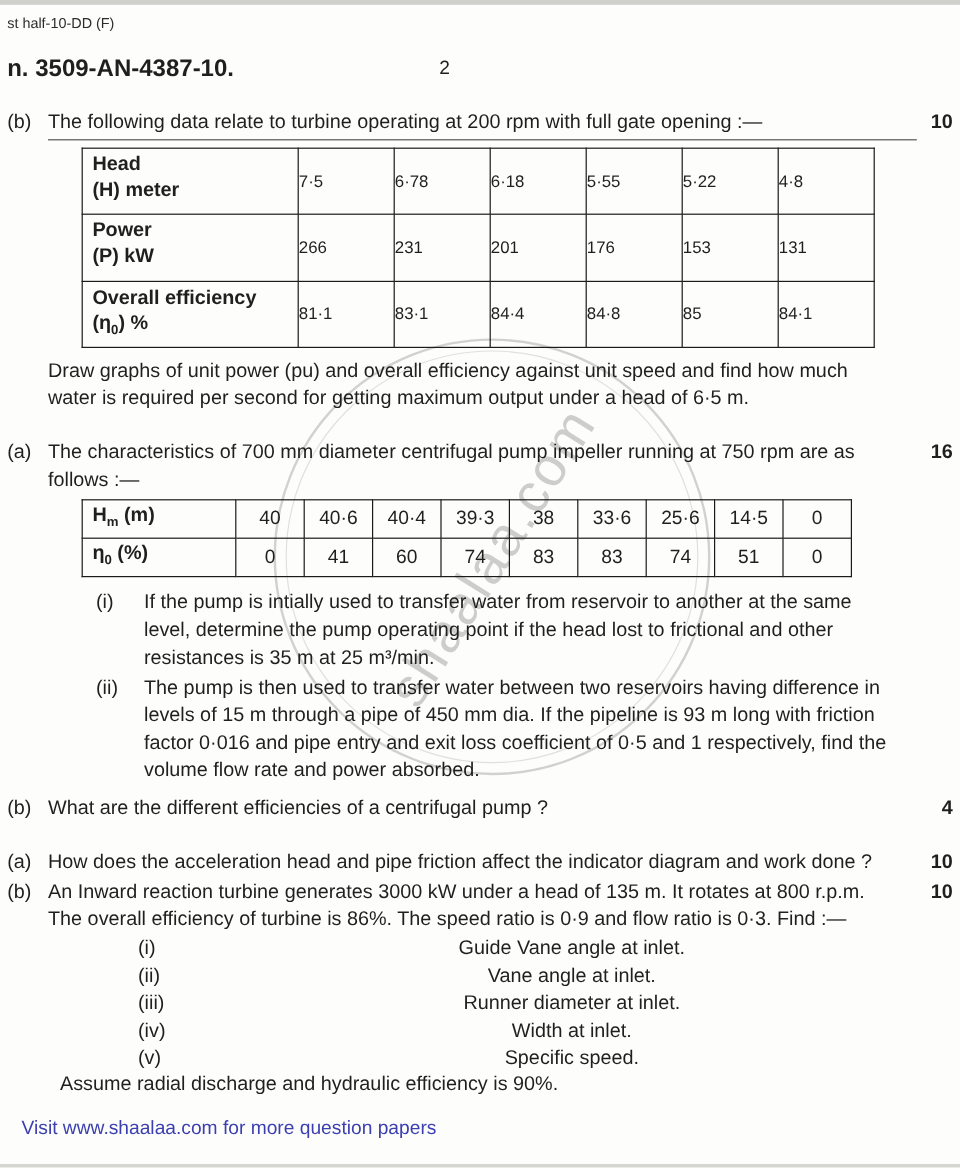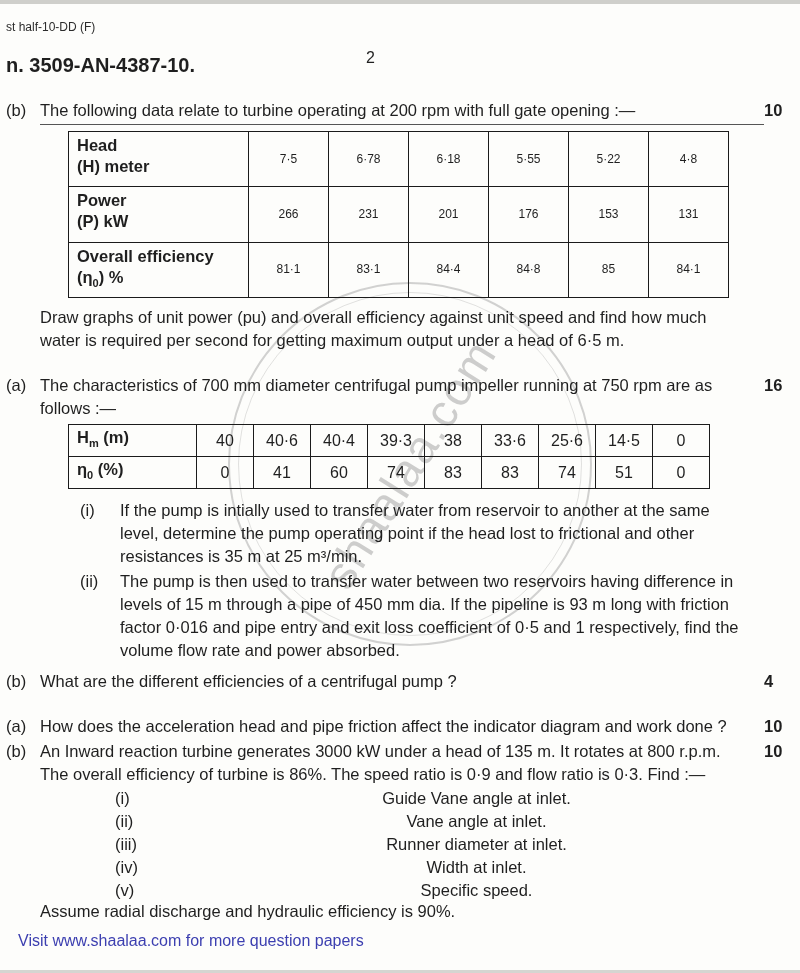--- a/index.html
+++ b/index.html
@@ -24,64 +24,64 @@
   .watermark { position:absolute; left:228px; top:282px; width:364px; height:364px; z-index:0; pointer-events:none; }
   .wm-ring-outer { position:absolute; inset:0; border:2px solid rgba(110,110,110,0.30); border-radius:50%; }
   .wm-ring-inner { position:absolute; inset:10px; border:1.5px solid rgba(110,110,110,0.20); border-radius:50%; }
   .wm-text {
     position:absolute; left:50%; top:50%;
     transform:translate(-50%,-50%) rotate(-58deg);
     font-size:46px; letter-spacing:2px; white-space:nowrap;
     color:rgba(105,105,105,0.32);
   }
 
-  .content { position:relative; z-index:1; padding:20px 6px 0 6px; }
+  .content { position:relative; z-index:1; padding:12px 6px 0 6px; }
 
   .scan-note { font-size:12px; line-height:14px; color:#2c2c2c; }
   .code-row { margin-top:22px; font-weight:bold; font-size:20px; line-height:19px; }
   .page-num { position:absolute; left:366px; top:46px; font-size:16px; font-weight:normal; z-index:2; }
 
   .q { display:flex; align-items:flex-start; }
   .q-label { width:34px; flex:none; }
   .q-body { flex:1; padding-right:16px; }
-  .q-marks { width:30px; flex:none; font-weight:bold; }
+  .q-marks { width:30px; flex:none; text-align:right; font-weight:bold; }
   .underlined { border-bottom:1px solid #555; padding-bottom:2px; }
 
   .mt-q1 { margin-top:24px; }
   .mt-q2a { margin-top:22px; }
   .mt-q2b { margin-top:8px; }
   .mt-q3a { margin-top:22px; }
   .mt-q3b { margin-top:2px; }
 
   table { border-collapse:collapse; background:transparent; }
   th, td { border:1.5px solid #1b1b1b; }
 
   .t1 { margin:6px 0 0 62px; }
   .t1 th { width:180px; text-align:left; padding:3px 8px; font-size:16.5px; line-height:21px; height:48px; vertical-align:middle;margin-top:36px; }
-  .t1 td { width:80px; height:48px; text-align:center; font-size:12px;margin-left:44px; }
+  .t1 td { width:80px; height:48px; text-align:left; font-size:14px;margin-left:44px; }
 
   .t2 { margin:4px 0 0 62px; }
   .t2 th { width:128px; text-align:left; padding:1px 8px; font-size:16.5px; height:25px; vertical-align:middle; }
   .t2 td { width:57px; height:25px; text-align:center; font-size:16px; }
 
   sub { font-size:11px; }
 
   .para { margin:8px 50px 0 34px; }
 
   .sub { display:flex; margin:10px 50px 0 74px; }
   .sub + .sub { margin-top:2px; }
   .sub-label { width:40px; flex:none; }
   .sub-body { flex:1; }
 
   .itemlist { margin-left:109px; margin-top:1px; }
   .item { display:flex; line-height:23px; }
   .item-label { width:44px; flex:none; }
   .item-text { flex:1;text-align:center; }
 
-  .footnote { margin:-2px 0 0 34px; }
+  .footnote { margin:-2px 0 0 44px; }
 
   .footer-link {
     position:absolute; left:18px; top:929px; z-index:2;
     color:#3c3fb0; font-size:16px;
     cursor:pointer;
   }
 </style>
 </head>
 <body>
 

